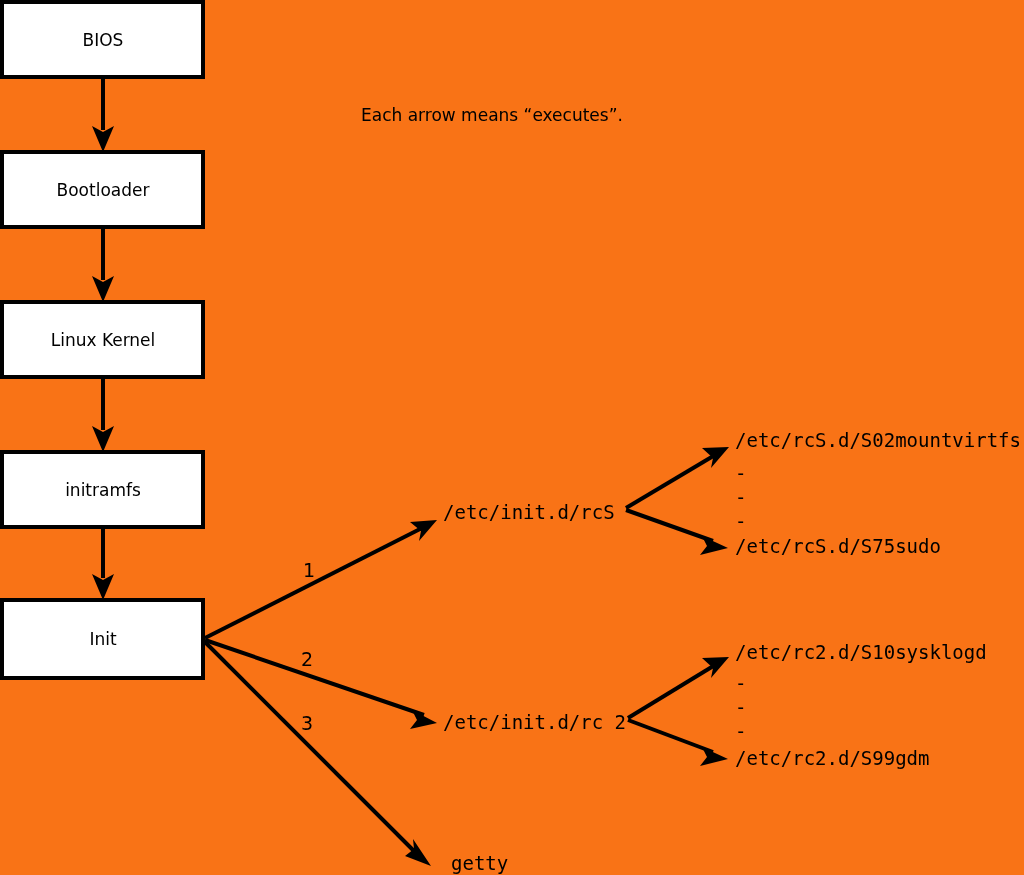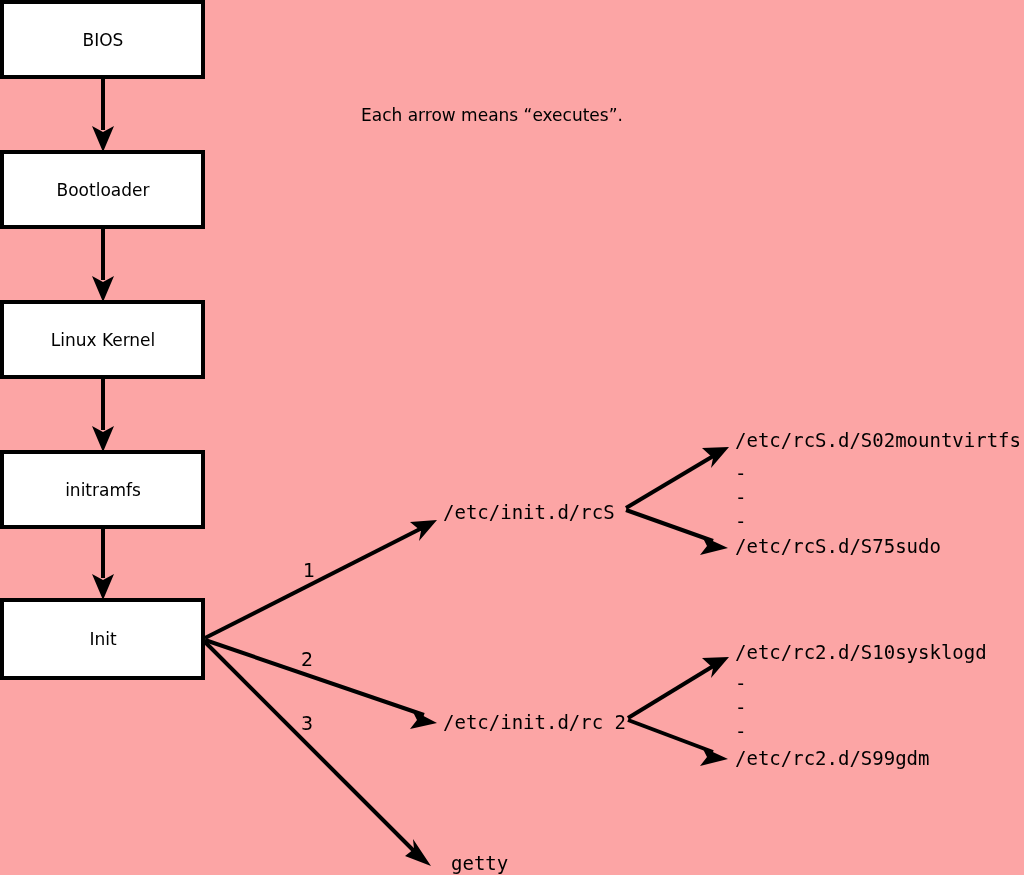--- a/index.html
+++ b/index.html
@@ -11,21 +11,21 @@
   body {
     width: 1024px;
     height: 875px;
     font-family: "Liberation Sans", sans-serif;
     overflow: hidden;
   }
   #diagram-root {
     position: relative;
     width: 1024px;
     height: 875px;
-    background: #fca5a5;
+    background: #f97316;
   }
   svg#boot-diagram {
     display: block;
     width: 1024px;
     height: 875px;
   }
   .box-rect {
     fill: #ffffff;
     stroke: #000000;
     stroke-width: 4;

